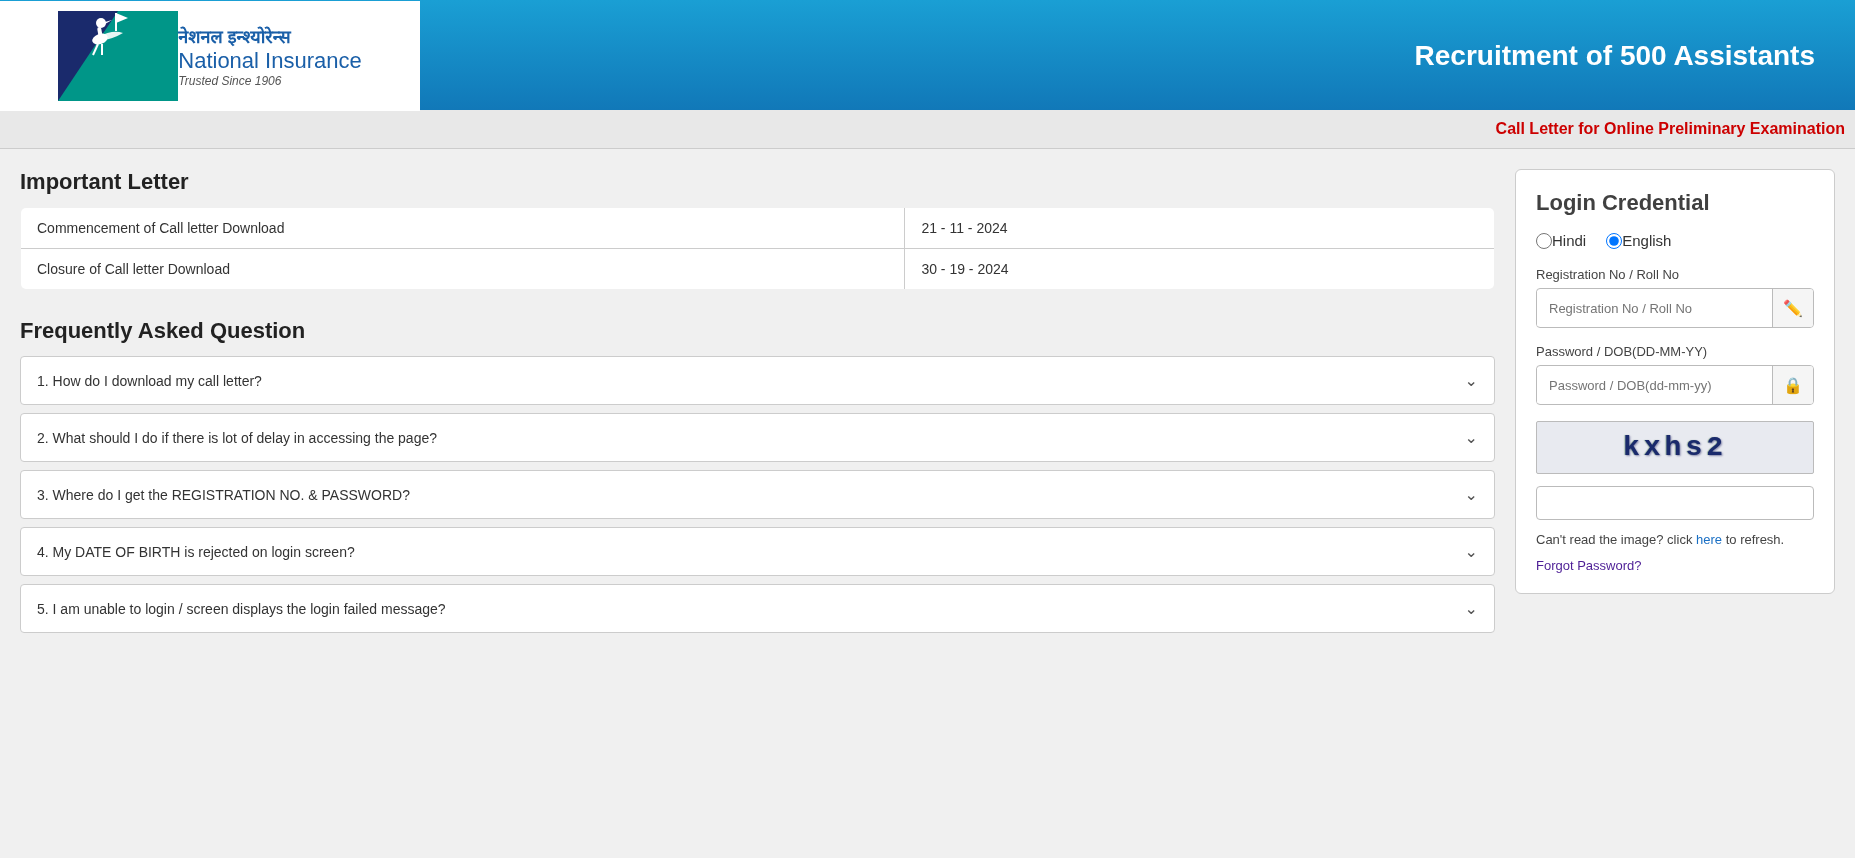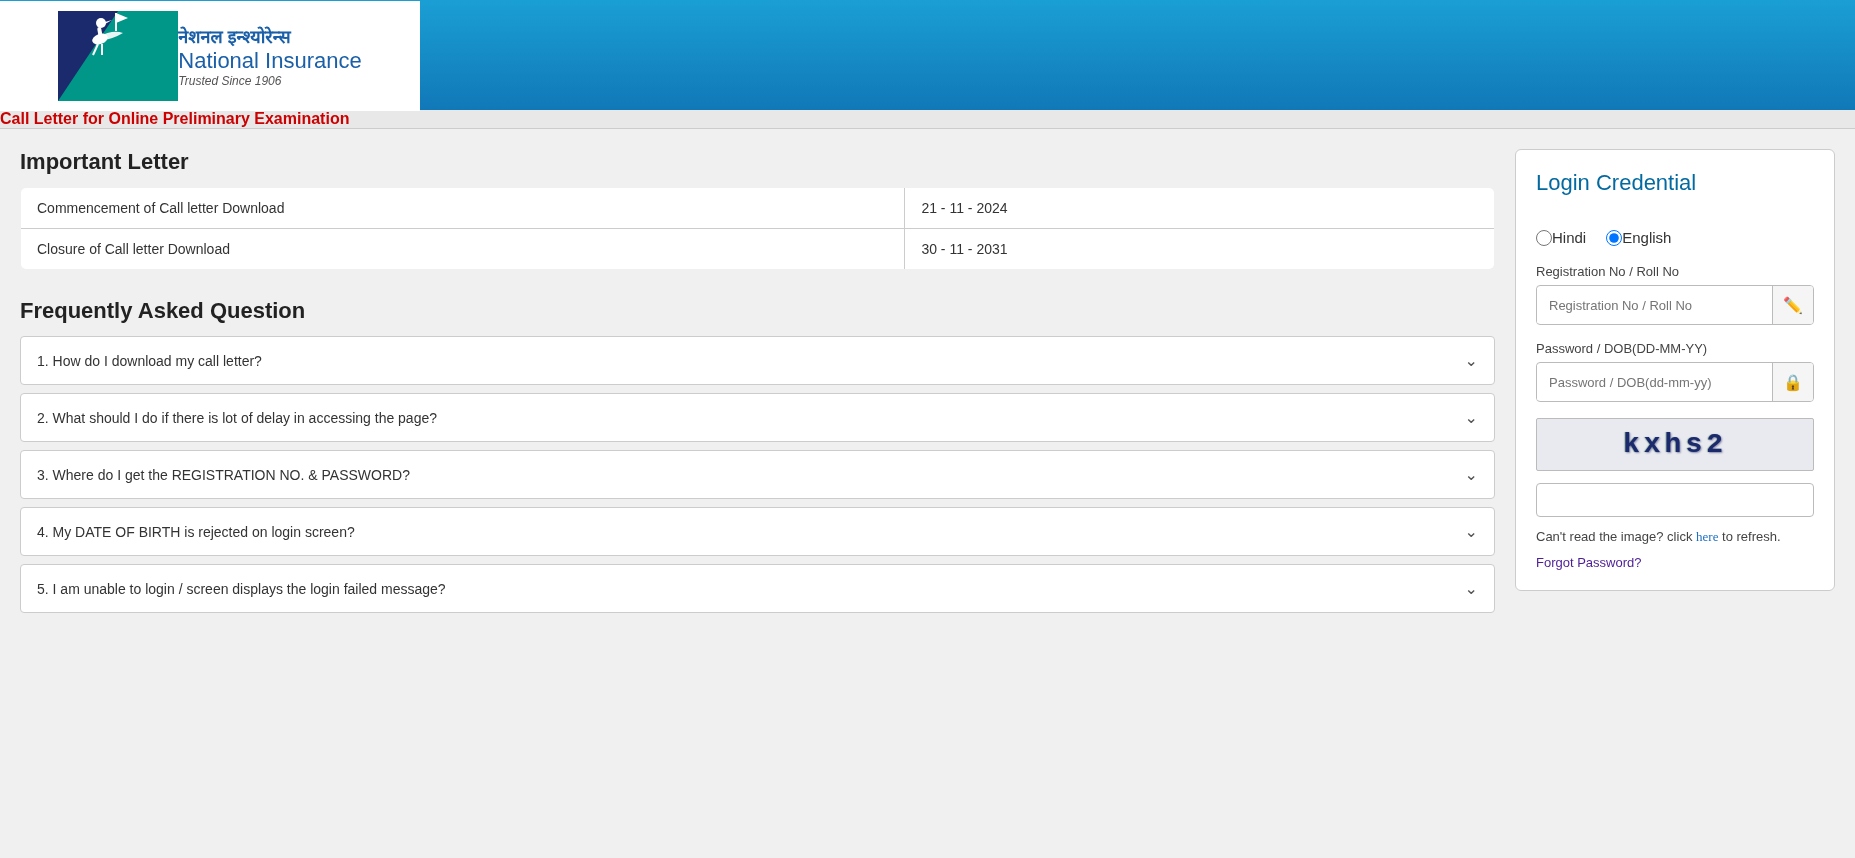--- a/index.html
+++ b/index.html
@@ -56,21 +56,22 @@
     .header-title {
       color: white;
       font-size: 28px;
       font-weight: bold;
       text-align: right;
     }
 
     
     .sub-header {
       background: #e8e8e8;
-      text-align: left;
+      text-align: right;
+      padding: 10px;
       border-bottom: 1px solid #ccc;
     }
     .sub-header-text {
       color: #cc0000;
       font-size: 16px;
       font-weight: bold;
     }
 
     
     .main-content {
@@ -142,23 +143,23 @@
       width: 320px;
       background: white;
       border: 1px solid #ccc;
       border-radius: 6px;
       padding: 20px;
       align-self: flex-start;
     }
 
     .login-title {
       font-size: 22px;
-      font-weight: normal;
-      color: #0369a1;
-      margin-bottom: 33px;
+      font-weight: bold;
+      color: #404040;
+      margin-bottom: 16px;
     }
 
     .language-row {
       display: flex;
       align-items: center;
       gap: 20px;
       margin-bottom: 18px;
     }
     .radio-label {
       display: flex;
@@ -241,21 +242,20 @@
     }
     .captcha-refresh-text {
       font-size: 13px;
       color: #444;
       margin-top: 8px;
       line-height: 1.5;
     }
     .captcha-refresh-text a {
       color: #1a6fc4;
       text-decoration: none;
-      font-family: Liberation Serif, serif;
     }
     .forgot-password {
       color: #4c1d95;
       font-size: 13px;
       text-decoration: none;
       display: block;
       margin-top: 8px;
     }
   </style>
 </head>
@@ -290,40 +290,41 @@
         <polygon points="58,2 70,7 58,12" fill="white"></polygon>
         <line x1="58" y1="2" x2="58" y2="20" stroke="white" stroke-width="2"></line>
       </svg>
       <div class="logo-text-area">
         <div class="logo-hindi">नेशनल इन्श्योरेन्स</div>
         <div class="logo-english">National Insurance</div>
         <div class="logo-tagline">Trusted Since 1906</div>
       </div>
     </div>
   </div>
+  <div class="header-title">Recruitment of 500 Assistants</div>
 </header>
 
 <div class="sub-header">
   <span class="sub-header-text">Call Letter for Online Preliminary Examination</span>
 </div>
 
 <div class="main-content">
 
   <div class="left-panel">
 
     <h2 class="section-title">Important Letter</h2>
     <table class="dates-table">
       <tbody id="dates-tbody">
       <tr>
     <td>Commencement of Call letter Download</td>
     <td>21 - 11 - 2024</td>
   </tr>
           <tr>
     <td>Closure of Call letter Download</td>
-    <td>30 - 11 - 2031</td>
+    <td>30 - 19 - 2024</td>
   </tr>
         </tbody>
     </table>
 
     <div class="faq-section">
       <h2 class="section-title">Frequently Asked Question</h2>
       <div id="faq-list">
           <div class="faq-item">
     <span class="faq-question">1. How do I download my call letter?</span>
     <span class="faq-chevron">⌄</span>

